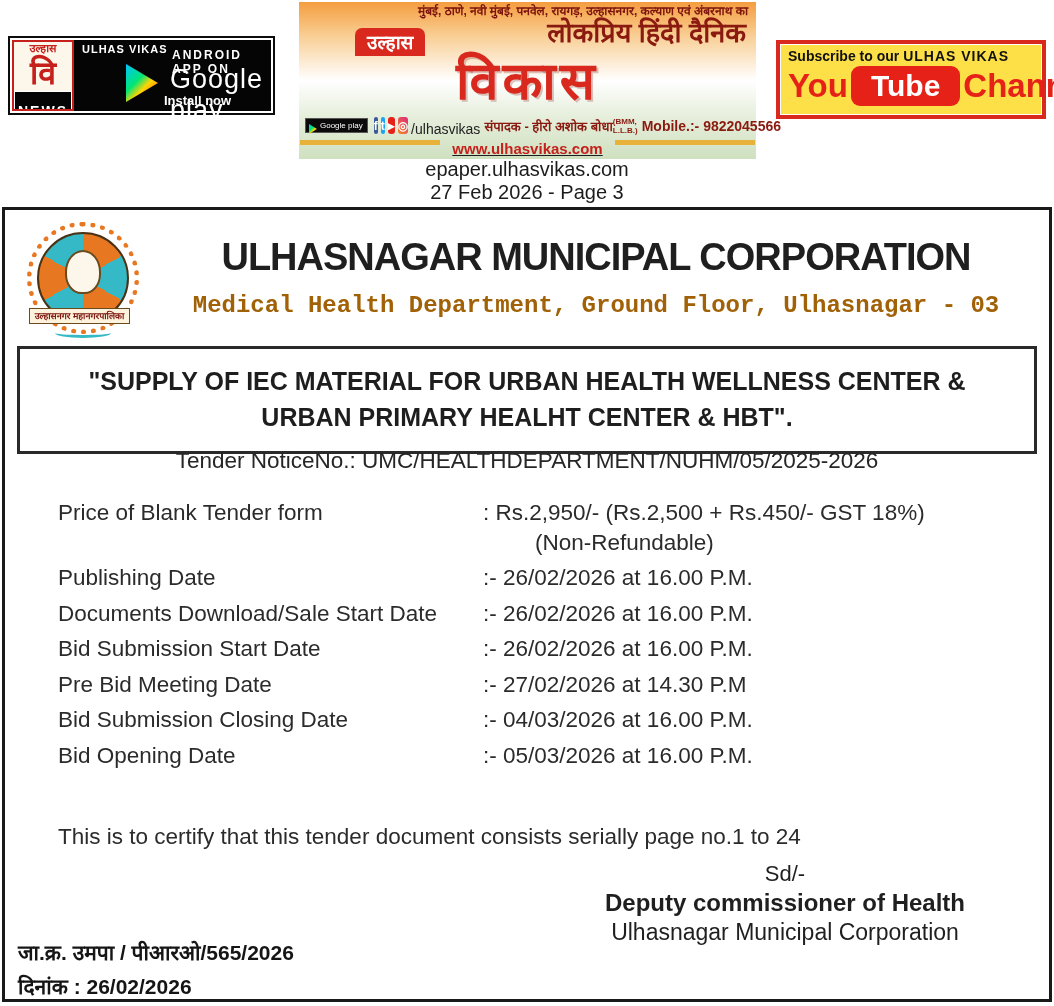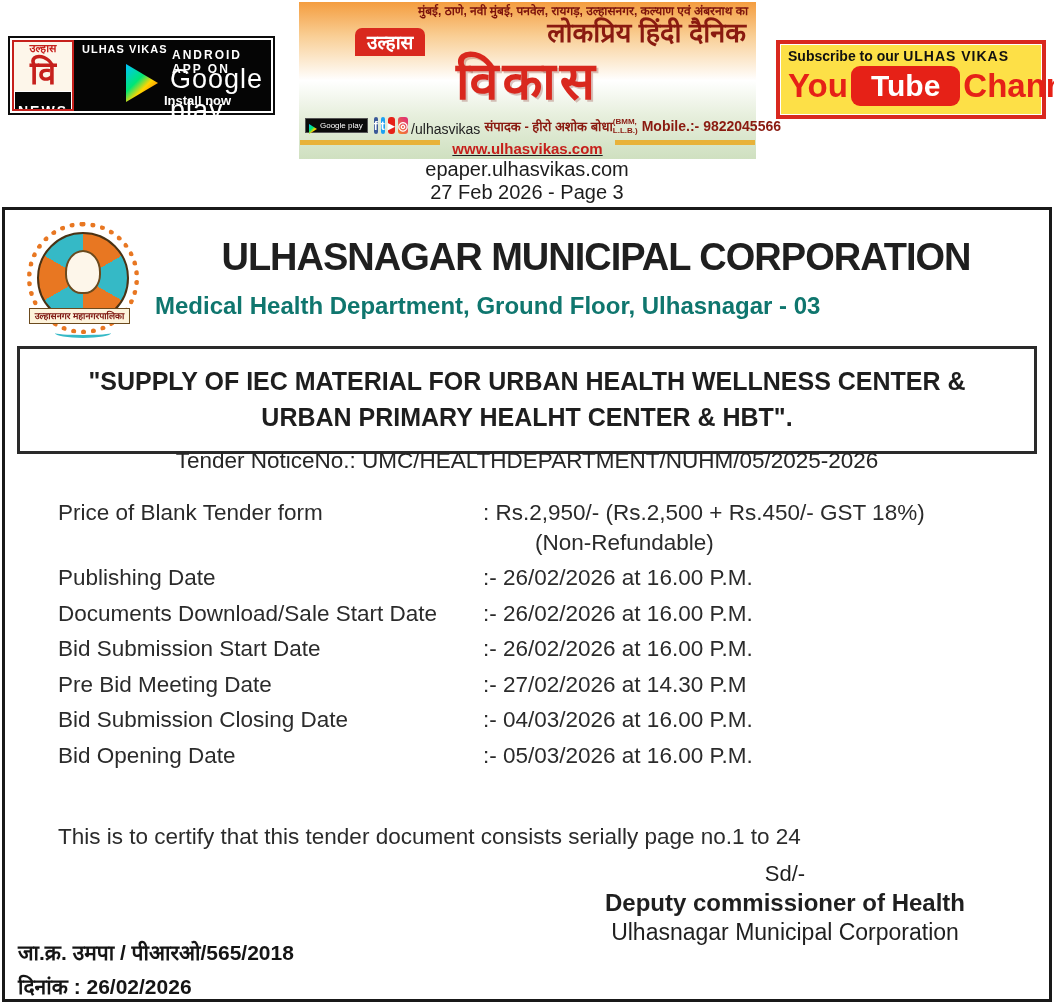--- a/index.html
+++ b/index.html
@@ -83,22 +83,22 @@
       #35b9c6 180deg 240deg,#e87722 240deg 300deg,#35b9c6 300deg 360deg); }
   .em-pot { position:absolute; left:44px; top:30px; width:36px; height:44px; border-radius:50% 50% 45% 45%;
     background:#fdf6ea; border:2px solid #6b4a1e; }
   .em-banner { position:absolute; left:8px; top:88px; width:101px; height:16px; background:#fdf3dc;
     border:1px solid #6b4a1e; color:#7c130d; font-weight:bold; font-size:9px; line-height:14px;
     text-align:center; white-space:nowrap; overflow:hidden; }
   .em-tail { position:absolute; left:34px; top:108px; width:56px; height:10px;
     border-bottom:3px solid #35b9c6; border-radius:0 0 50% 50%; }
   .org-title { left:150px; top:26px; right:12px; text-align:center; font-size:38px;
     font-weight:bold; color:#1f1f1f; letter-spacing:-1px; white-space:nowrap; }
-  .org-subtitle { left:150px; top:82px; right:12px; text-align:left; font-size:24px;
-    font-weight:bold; color:#0f766e; }
+  .org-subtitle { left:150px; top:82px; right:12px; text-align:center; font-size:24px;
+    font-weight:bold; color:#a16207;font-family:Liberation Mono, monospace; }
   .subject-box { left:12px; top:136px; right:12px; border:3px solid #2a2a2a; text-align:center;
     padding:14px 8px 16px; font-size:25px; font-weight:bold; color:#1e1e1e; line-height:36px; }
   .tender-line { left:0; top:238px; width:100%; text-align:center; font-size:22.5px; color:#262626; }
   .details { left:53px; top:290px; right:24px; font-size:22.5px; color:#2b2b2b; }
   .detail-row { display:flex; margin-bottom:9.5px; line-height:26px; }
   .detail-row .label { width:425px; flex-shrink:0; }
   .detail-row.sub { margin-top:-6px;text-align:center; }
   .detail-row .indent { padding-left:52px; }
   .certify-line { left:53px; top:598px; font-size:22.5px; color:#2b2b2b;margin-top:16px; }
   .signature { left:575px; top:650px; width:410px; text-align:center; color:#1f1f1f; }
@@ -227,17 +227,17 @@
 
   <div class="abs certify-line">This is to certify that this tender document consists serially page no.1 to 24</div>
 
   <div class="abs signature">
     <div class="sig-sd">Sd/-</div>
     <div class="sig-designation">Deputy commissioner of Health</div>
     <div class="sig-org">Ulhasnagar Municipal Corporation</div>
   </div>
 
   <div class="abs ref-block">
-    <div>जा.क्र. उमपा / पीआरओ/565/2018</div>
+    <div>जा.क्र. उमपा / पीआरओ/565/2026</div>
     <div>दिनांक : 26/02/2026</div>
   </div>
 
 </div>
 
 </body></html>

